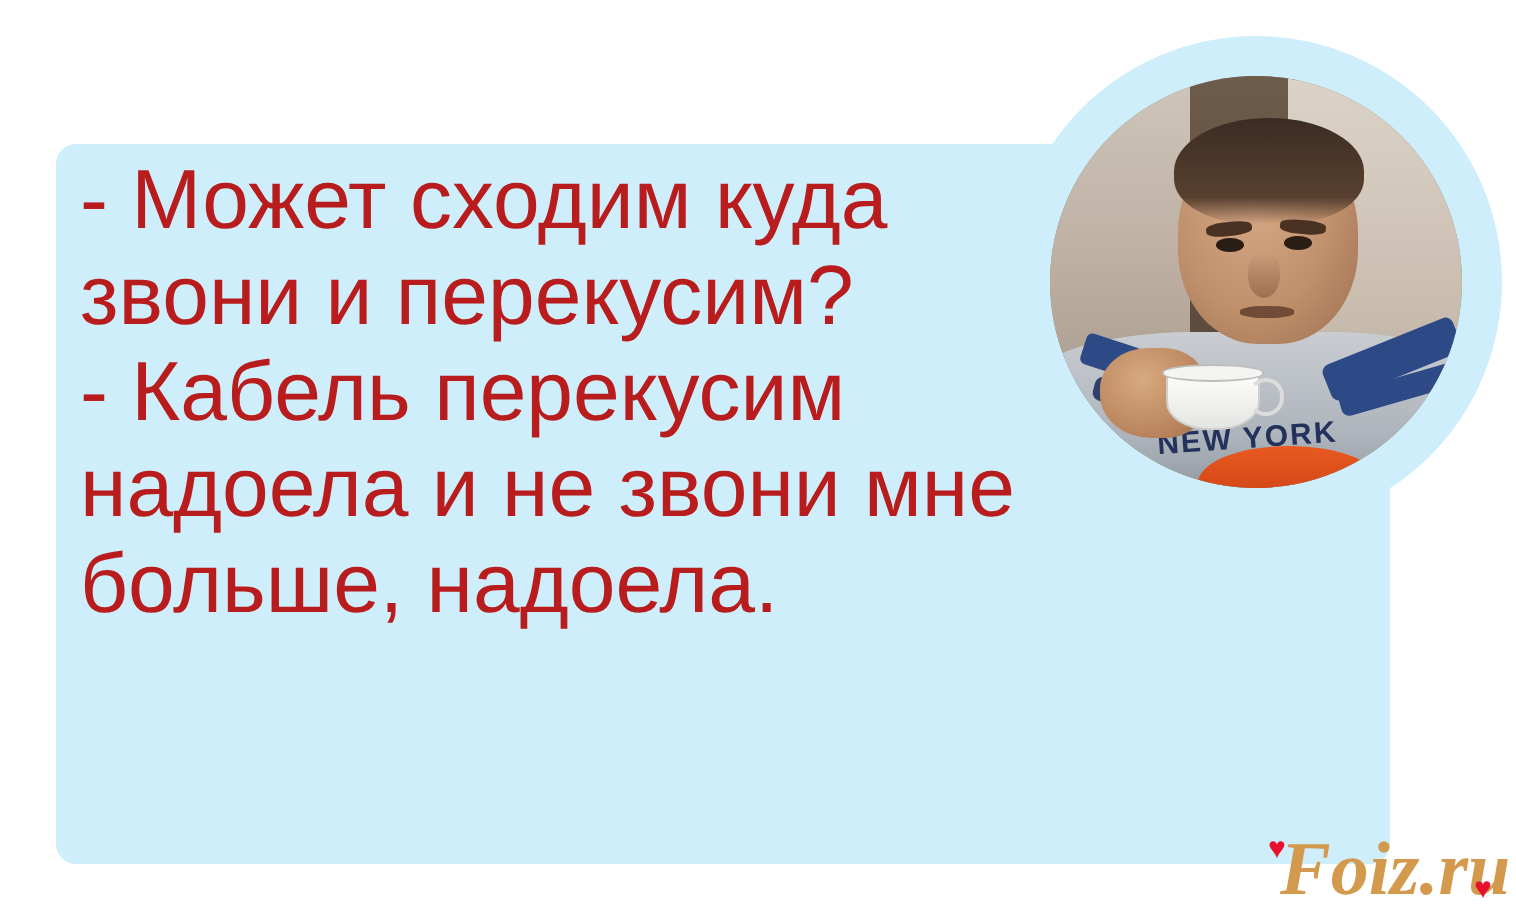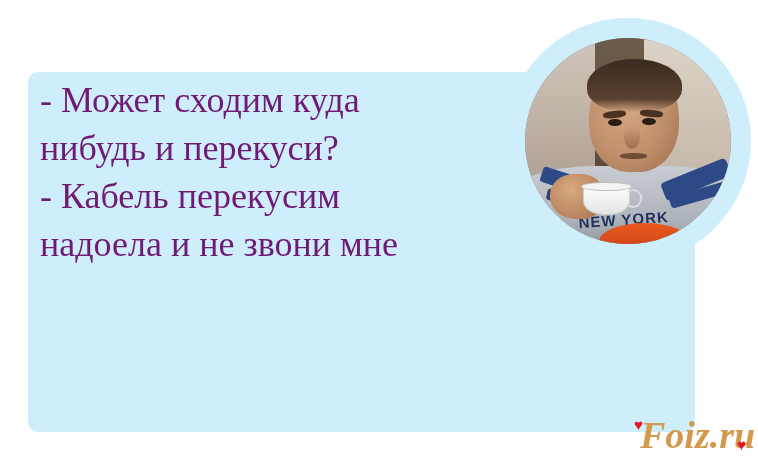--- a/index.html
+++ b/index.html
@@ -169,24 +169,24 @@
     border-left-color: transparent;
     border-radius: 50%;
   }
 
   
   .joke {
     position: absolute;
     left: 40px;
     top: 76px;
     width: 470px;
-    color: #701a75;
-    font-size: 36px;
+    color: #b91c1c;
+    font-size: 42px;
     line-height: 48px;
-    font-family: Liberation Serif, serif;
+    font-family: Liberation Sans, sans-serif;
   }
   .joke .line { white-space: pre; }
 
   
   .logo {
     position: absolute;
     left: 624px;
     top: 416px;
     width: 130px;
     height: 41px;
@@ -241,23 +241,24 @@
       <div class="ph-mouth"></div>
       <div class="ph-hand"></div>
       <div class="ph-cup"></div>
       <div class="ph-cup-rim"></div>
       <div class="ph-cup-handle"></div>
     </div>
   </div>
 
   <div class="joke">
     <div class="line">- Может сходим куда</div>
-    <div class="line">нибудь и перекуси?</div>
+    <div class="line">звони и перекусим?</div>
     <div class="line">- Кабель перекусим</div>
     <div class="line">надоела и не звони мне</div>
+    <div class="line">больше, надоела.</div>
   </div>
 
   <div class="logo">
     <span class="heart heart-lead">♥</span>
     <span class="logo-text">Foiz.ru</span>
     <span class="heart heart-trail">♥</span>
   </div>
 
 </div>
 

